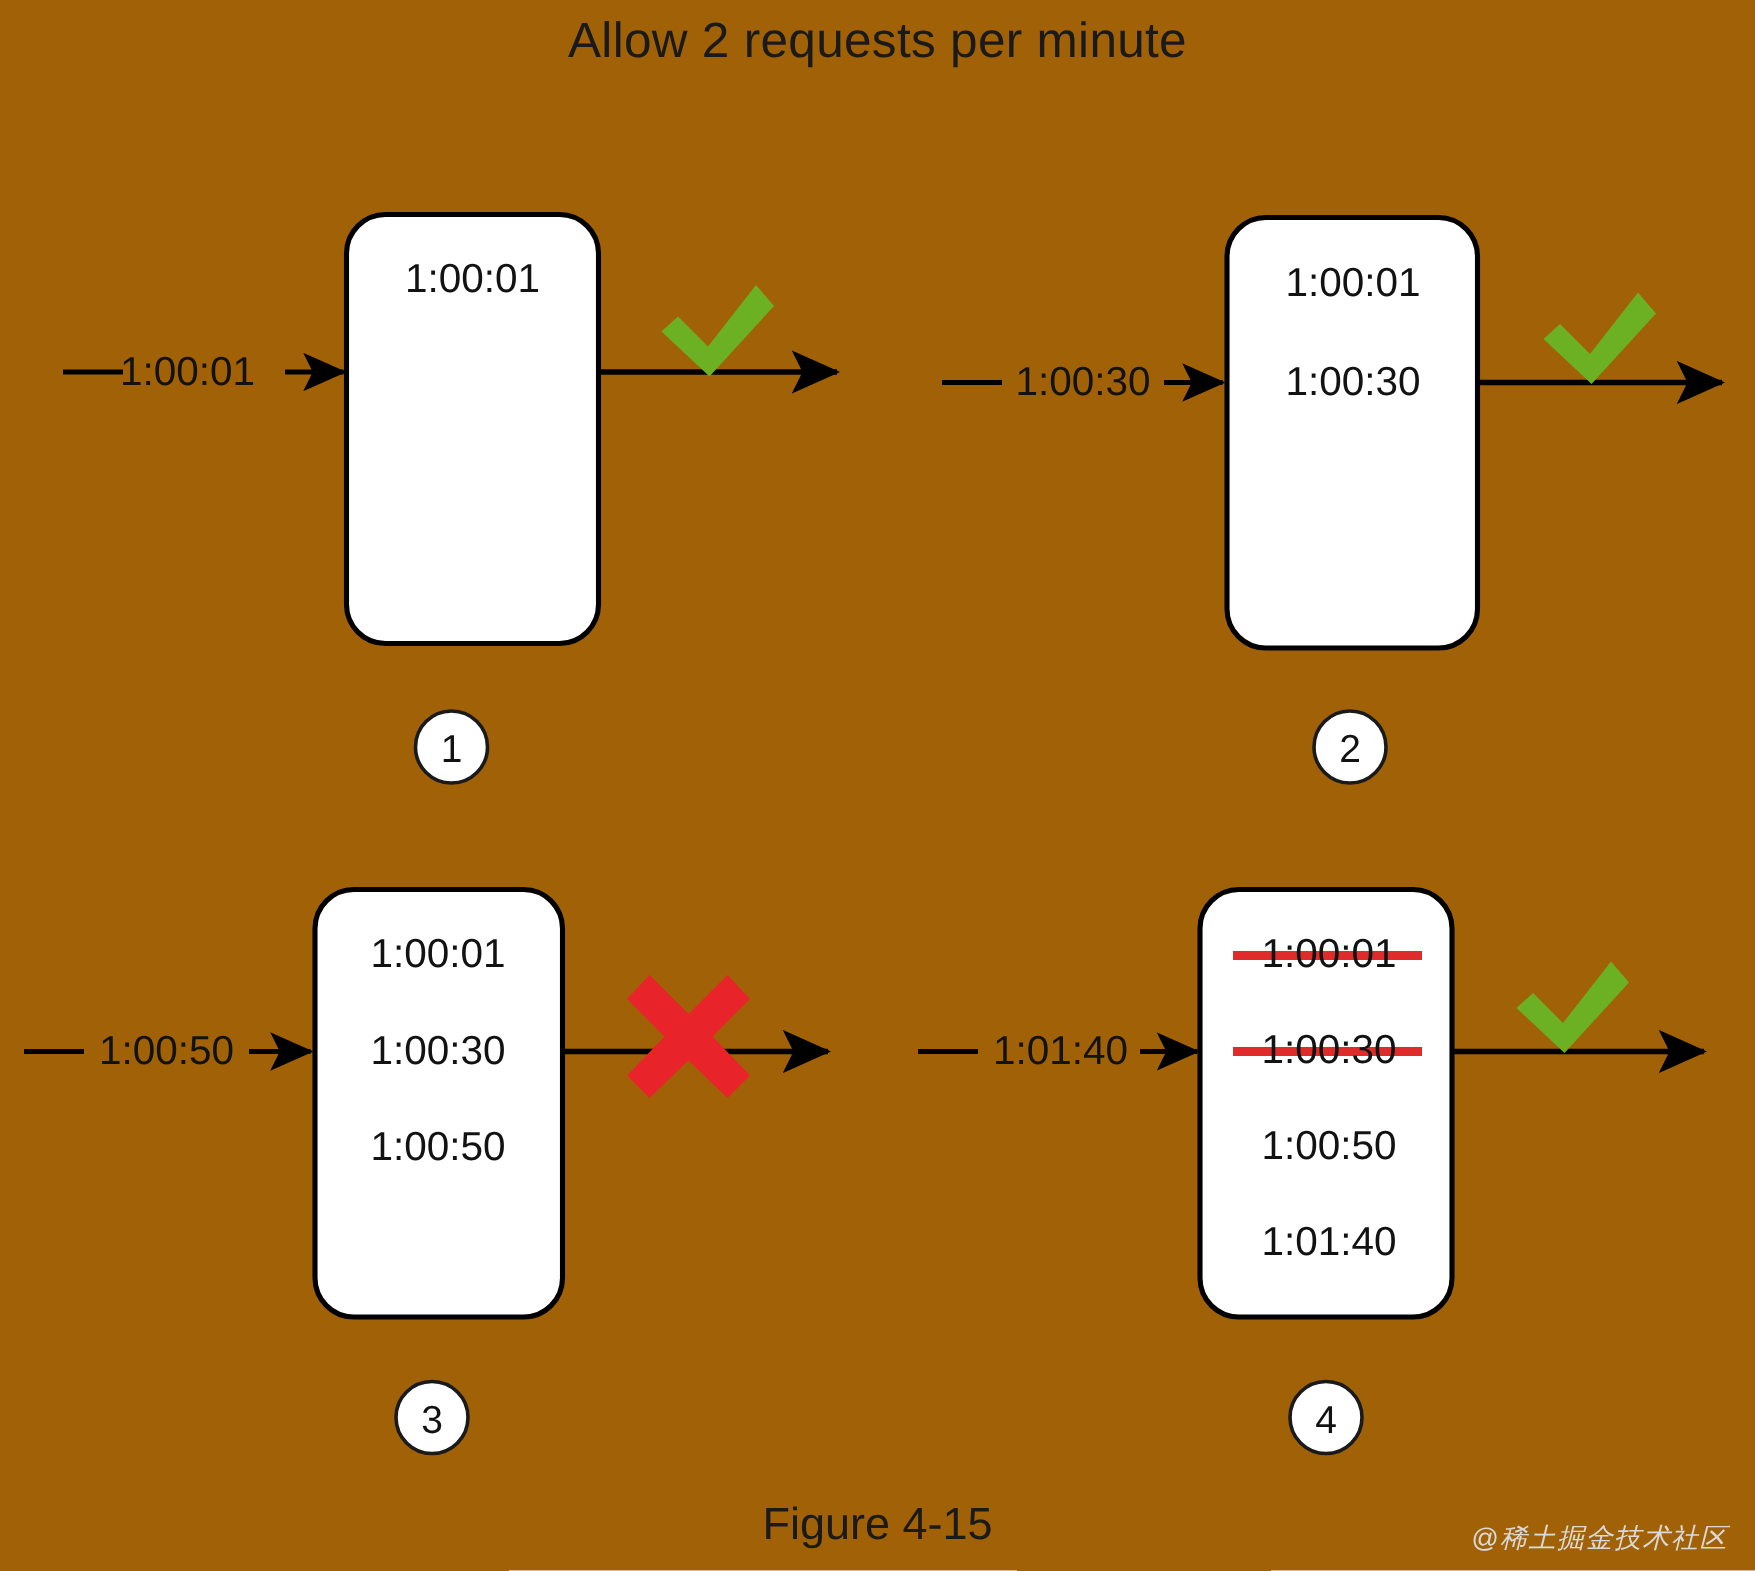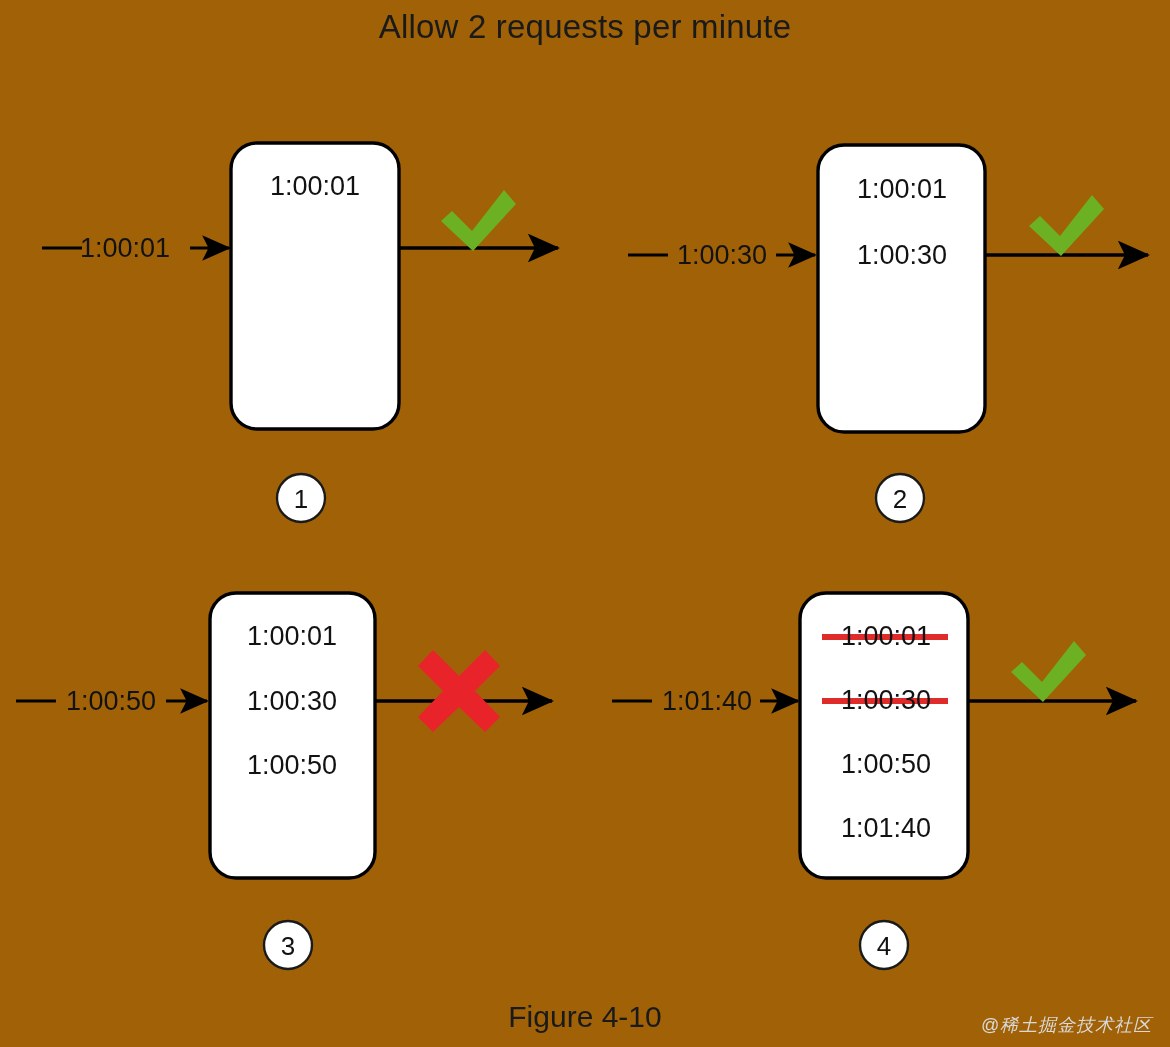--- a/index.html
+++ b/index.html
@@ -157,16 +157,16 @@
 
   <div class="panel">
     <div class="arrow-label" style="left:707px; top:701px;">1:01:40</div>
     <div class="box-text" style="left:886px; top:636px;">1:00:01</div>
     <div class="box-text" style="left:886px; top:700px;">1:00:30</div>
     <div class="box-text" style="left:886px; top:764px;">1:00:50</div>
     <div class="box-text" style="left:886px; top:828px;">1:01:40</div>
     <div class="marker-num" style="left:884px; top:946px;">4</div>
   </div>
 
-  <div class="caption">Figure 4-10</div>
+  <div class="caption">Figure 4-15</div>
   <div class="watermark">@稀土掘金技术社区</div>
 
 </div>
 
 </body></html>

